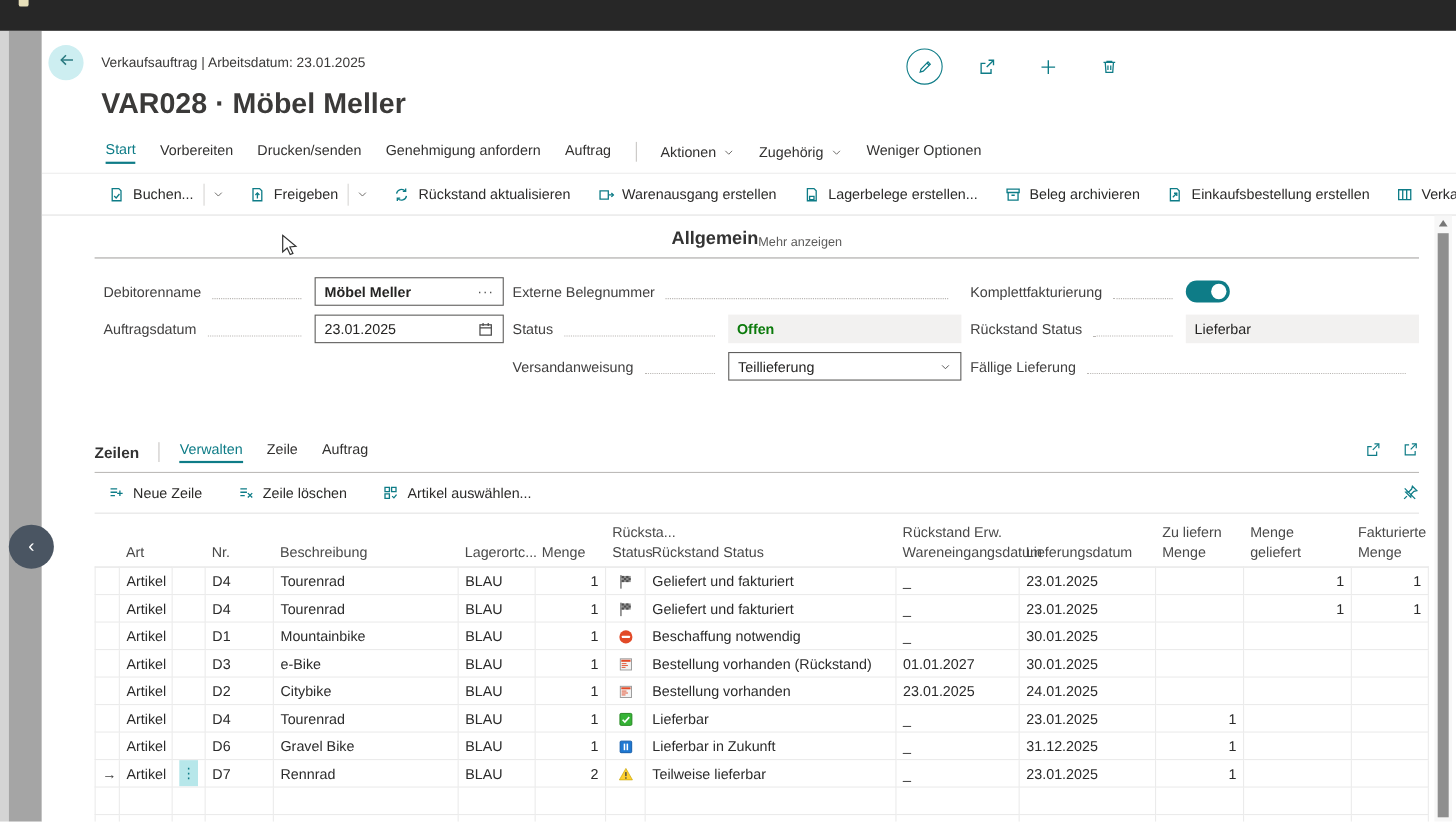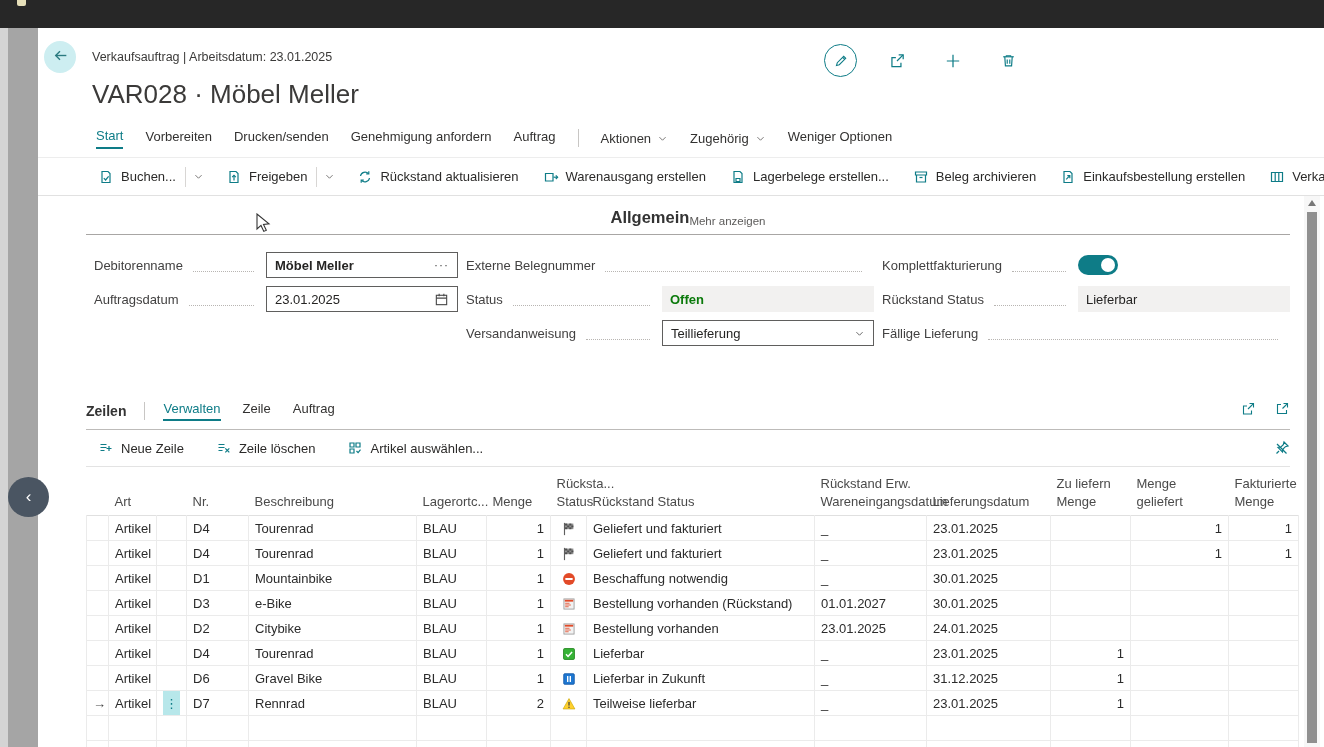--- a/index.html
+++ b/index.html
@@ -16,21 +16,21 @@
   .collapse-btn { position:absolute; left:8px; top:477px; width:41px; height:40px; border-radius:50%;
     background:#4a5562; color:#fff; display:flex; align-items:center; justify-content:center;
     font-size:17px; z-index:10; cursor:pointer; }
   .page { position:absolute; left:38px; top:28px; right:0; bottom:0; background:#fff; overflow:hidden; }
 
   
   .header-row { display:flex; align-items:center; gap:16px; margin:13px 0 0 6px; }
   .back-circle { width:32px; height:32px; border-radius:50%; background:#cdeef1; color:#2a7a80;
     display:flex; align-items:center; justify-content:center; cursor:pointer; flex:0 0 auto; }
   .breadcrumb { font-size:12.5px; color:#3b3a39; }
-  .page-title { margin:6px 0 12px 54px; font-size:26px; font-weight:400; color:#3b3a39; }
+  .page-title { margin:6px 0 12px 54px; font-size:26px; font-weight:700; color:#3b3a39; }
   .top-icons { position:absolute; top:16px; left:786px; display:flex; align-items:center; gap:23px; color:#0e7c87; z-index:3; }
   .ticon { width:33px; height:33px; display:flex; align-items:center; justify-content:center; cursor:pointer; }
   .ticon.circled { border:1px solid #0e7c87; border-radius:50%; }
 
   
   .menu-row { display:flex; align-items:center; gap:22px; margin:15px 0 0 58px; height:26px; font-size:13px; color:#323130; }
   .mtab { cursor:pointer; padding-bottom:4px; white-space:nowrap; }
   .mtab.active { color:#0e7c87; border-bottom:2px solid #0e7c87; }
   .mtab-dd { display:flex; align-items:center; gap:6px; cursor:pointer; }
   .vsep { width:1px; height:18px; background:#c8c6c4; }
@@ -52,21 +52,21 @@
   .sec-link { font-size:11.5px; color:#5c5b5a; cursor:pointer; }
   .sec-rule { height:1px; background:#a8a6a4; margin-top:7px; }
 
   
   .form-grid { display:grid; grid-template-columns:372px 416px 1fr; margin-top:17px; }
   .gcol { padding-left:8px; }
   .frow { display:flex; align-items:center; height:26px; margin-bottom:8px; }
   .flabel { font-size:13px; color:#424141; white-space:nowrap; }
   .fdots { flex:1; border-bottom:1px dotted #b8b5b2; height:13px; margin:0 12px 0 10px; min-width:10px; }
   .ctrl { display:flex; align-items:center; }
-  .gcol1 .ctrl { width:192px; } .gcol2 .ctrl { width:212px; } .gcol3 .ctrl { width:212px; }
+  .gcol1 .ctrl { width:172px; } .gcol2 .ctrl { width:212px; } .gcol3 .ctrl { width:212px; }
   .inputbox { border:1px solid #5f5e5d; height:26px; width:100%; display:flex; align-items:center;
     padding:0 8px; font-size:13px; color:#252423; background:#fff; }
   .inputbox .val { flex:1; white-space:nowrap; overflow:hidden; }
   .inputbox .val.bold { font-weight:700; }
   .assist { color:#494949; letter-spacing:1px; cursor:pointer; font-size:12px; }
   .robox { background:#f2f1f0; height:26px; width:100%; display:flex; align-items:center; padding:0 8px; font-size:13px; color:#252423; }
   .robox .green-bold { color:#0b7a0b; font-weight:700; }
   .robox .linkish { color:#0e7c87; }
   .toggle { width:40px; height:20px; border-radius:10px; background:#0e7c87; position:relative; cursor:pointer; }
   .toggle .knob { position:absolute; right:3px; top:3px; width:14px; height:14px; border-radius:50%; background:#fff; }

